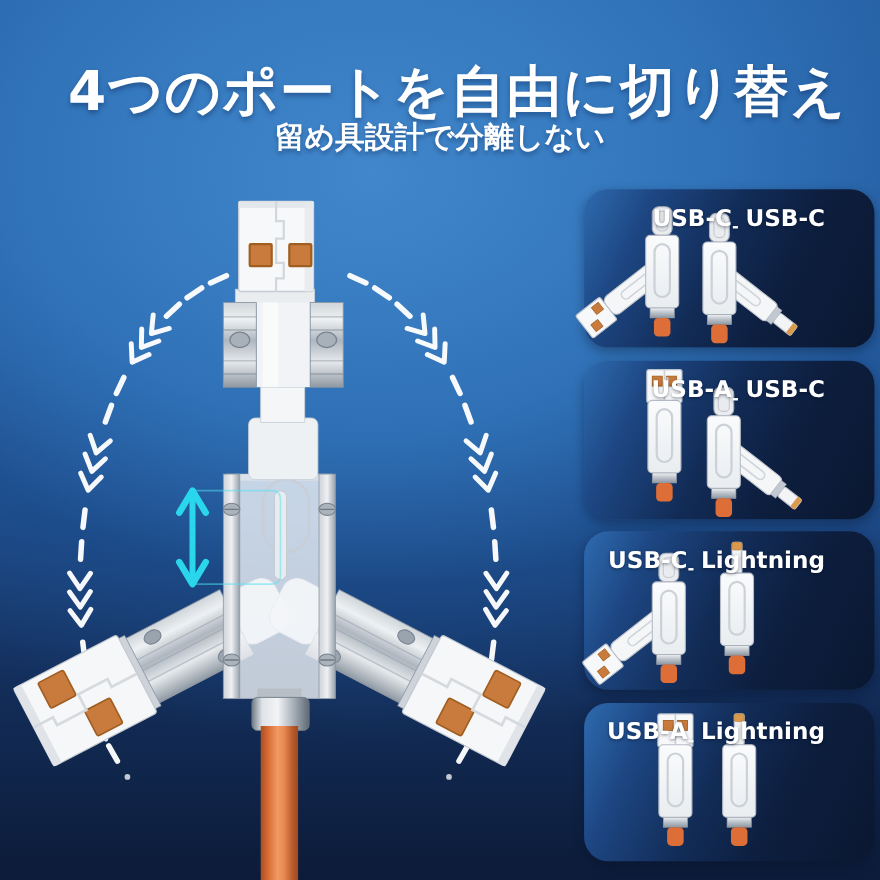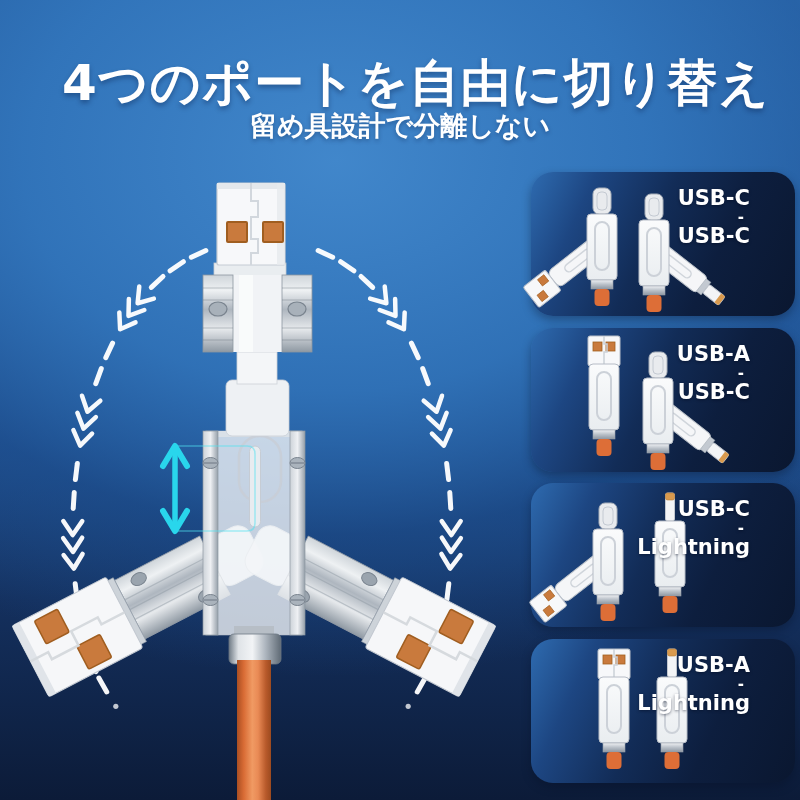--- a/index.html
+++ b/index.html
@@ -9,21 +9,21 @@
       linear-gradient(180deg,#3377be 0%,#2e6cb2 30%,#1e4c8a 55%,#14305e 75%,#0c1b38 100%);}
   .title{position:absolute;top:38px;left:0;width:100%;margin:16px;text-align:center;color:#fff;
     font-size:50px;line-height:58px;font-weight:700;letter-spacing:1px;text-shadow:0 3px 5px rgba(0,20,60,.35);}
   .subtitle{position:absolute;top:106px;left:0;width:100%;margin:0;text-align:center;color:#fff;
     font-size:27px;line-height:40px;font-weight:700;text-shadow:0 2px 4px rgba(0,20,60,.35);}
   #hero{position:absolute;left:0;top:170px;overflow:visible;}
   .panel{position:absolute;left:531px;width:264px;height:144px;border-radius:22px;
     background:linear-gradient(115deg,#2e6bb0 0%,#1d4682 20%,#122c57 45%,#0d1e3e 68%,#0a1730 100%);
     box-shadow:0 4px 10px rgba(5,15,35,.35);}
   .panel .thumb{position:absolute;left:6px;top:0;overflow:visible;}
-  .plabel{position:absolute;top:13px;right:45px;display:flex;flex-direction:column;align-items:flex-end;
+  .plabel{position:absolute;top:13px;right:45px;display:flex;align-items:flex-end;
     color:#fff;font-weight:700;font-size:21px;line-height:27px;text-shadow:0 1px 3px rgba(0,10,30,.5);}
   .plabel .sep{font-size:15px;line-height:11px;margin-right:6px;font-weight:700;}
   .defs-holder{position:absolute;width:0;height:0;}
 </style>
 </head>
 <body>
 
 <svg class="defs-holder" aria-hidden="true">
   <defs>
     <linearGradient id="gBody" x1="0" y1="0" x2="0" y2="1">

